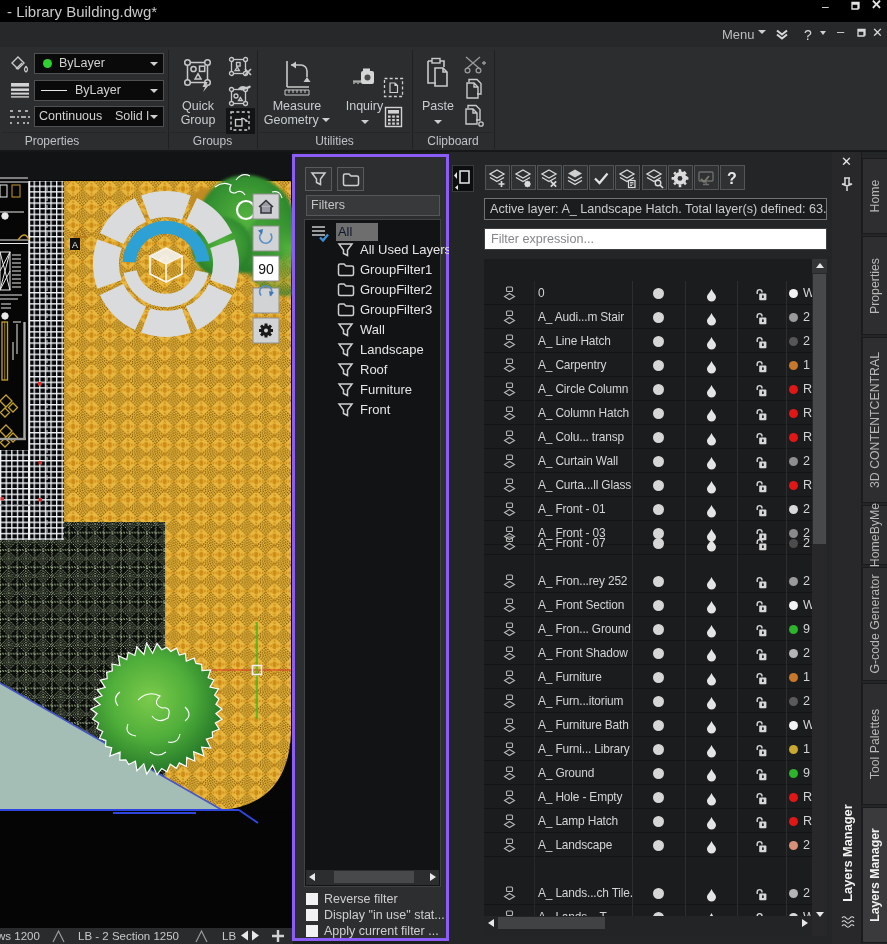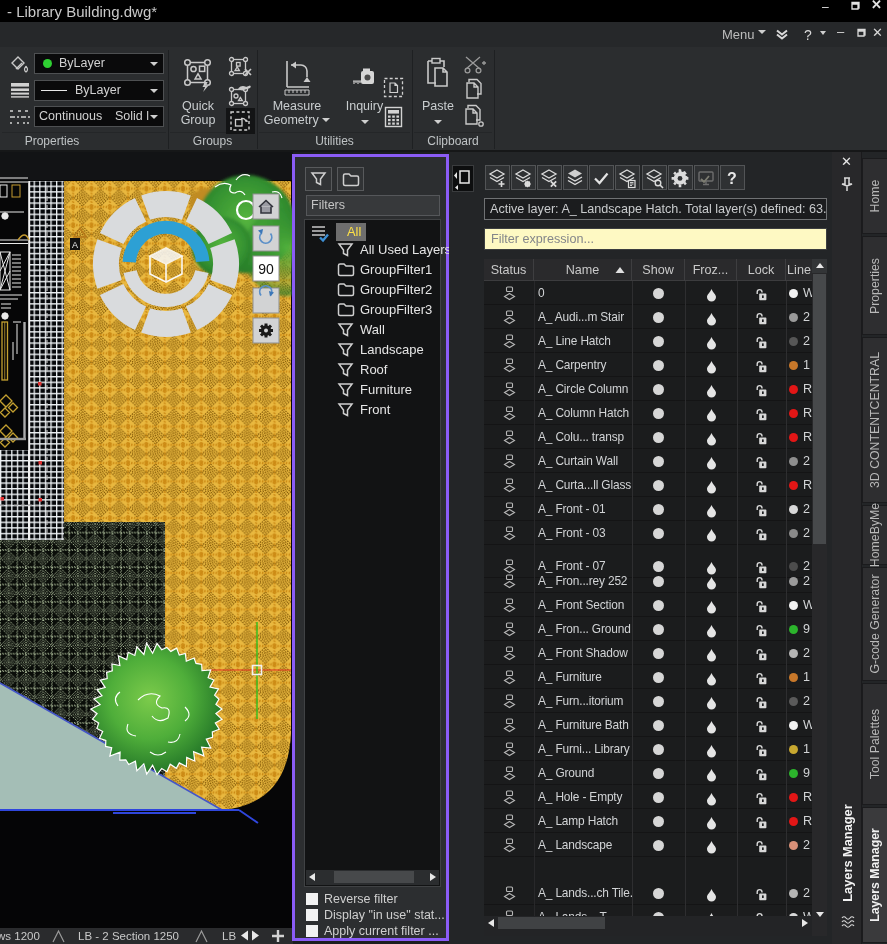--- a/index.html
+++ b/index.html
@@ -17,21 +17,21 @@
 #fhead{position:absolute;left:11px;top:38px;width:134px;height:21px;background:#37393b;border:1px solid #55575a;color:#c5c5c5;font-size:12.5px;line-height:19px;padding-left:4px}
 #ftree{position:absolute;left:9px;top:62px;width:137px;height:668px;background:#121314;border:1px solid #404244}
 .titem{position:absolute;left:32px;height:20px;width:106px;color:#e5e5e5;font-size:13px;line-height:20px;white-space:nowrap}
 .tic{position:absolute;left:0;top:2px}
 .tnm{position:absolute;left:23px;top:0}
 .fcheck{position:absolute;left:11px;height:16px;color:#cfcfcf;font-size:12.5px;line-height:15px;white-space:nowrap;overflow:hidden;width:142px}
 .cbox{display:inline-block;width:12px;height:12px;background:#f2f2f2;margin-right:6px;vertical-align:-2px}
 #lpanel{position:absolute;left:449px;top:152px;width:383px;height:792px;background:#232527}
 .tbtn{position:absolute;top:13px;width:24.5px;height:25px;background:#2f3133;border:1px solid #525456;display:flex;align-items:center;justify-content:center}
 #activebar{position:absolute;left:35px;top:46px;width:343px;height:22px;background:#1b1c1e;border:1px solid #707274;color:#c9cbcd;font-size:12.6px;line-height:20px;padding-left:5px;white-space:nowrap;overflow:hidden}
-#filterexp{position:absolute;left:35px;top:76px;width:343px;height:22px;background:#fef9c3;border:1px solid #3c3e40;color:#84868a;font-size:12.6px;line-height:20px;padding-left:6px}
+#filterexp{position:absolute;left:35px;top:76px;width:343px;height:22px;background:#ffffff;border:1px solid #3c3e40;color:#84868a;font-size:12.6px;line-height:20px;padding-left:6px}
 #ltable{position:absolute;left:35px;top:107px;width:343px;height:677px;background:#1b1c1d;overflow:hidden}
 #thead{position:absolute;left:0;top:0;width:328px;height:22px;background:#2a2a2c;border-bottom:1px solid #3c3c3e;color:#c9c9c9;font-size:12.6px;line-height:22px}
 .hc{position:absolute;top:0;height:22px;text-align:center;border-right:1px solid #3e3e40}
 .trow{position:absolute;left:0;width:328px;height:24px;border-bottom:1px solid #141415;color:#d2d4d6;font-size:12.6px;line-height:24px}
 .c-st{position:absolute;left:0;width:50px;height:24px;text-align:center;padding-top:4px}
 .c-nm{position:absolute;left:50px;width:98px;height:24px;padding-left:4px;white-space:nowrap;overflow:hidden;font-size:11.9px;letter-spacing:-0.15px}
 .c-sh{position:absolute;left:148px;width:53px;height:24px;text-align:center}
 .c-fr{position:absolute;left:201px;width:52px;height:24px;text-align:center;padding-top:5px}
 .c-lk{position:absolute;left:253px;width:49px;height:24px;text-align:center;padding-top:5px}
 .c-ln{position:absolute;left:302px;width:26px;height:24px}
@@ -398,21 +398,21 @@
       </svg>
     </div>
  <div id="fhead">Filters</div>
  <div id="ftree">
   <svg style="position:absolute;left:5px;top:4px" width="22" height="19" viewBox="0 0 22 19">
         <g stroke="#c9c9c9" stroke-width="1.6">
           <path d="M2,3 h13 M2,7 h13 M2,11 h13"></path>
         </g>
         <path d="M10,13.5 l3,3 5,-6" fill="none" stroke="#3d8fd4" stroke-width="2.4"></path>
       </svg>
-  <div style="position:absolute;left:31px;top:3px;width:30px;height:18px;background:#6e6e6e;color:#fde047;font-size:12.8px;line-height:18px;padding-left:11px">All</div>
+  <div style="position:absolute;left:31px;top:3px;width:42px;height:18px;background:#6e6e6e;color:#0f172a;font-size:12.8px;line-height:18px;padding-left:2px">All</div>
   <div class="titem" style="top:20px">
         <span class="tic"><svg width="17" height="16" viewBox="0 0 17 16">
             <path d="M2,2 H15 L10.5,8 V13.5 L6.5,11.5 V8 Z" fill="none" stroke="#cfcfcf" stroke-width="1.5"></path>
           </svg></span>
         <span class="tnm">All Used Layers</span>
       </div>
 <div class="titem" style="top:40px">
         <span class="tic"><svg width="18" height="15" viewBox="0 0 18 15">
             <path d="M1.5,3.5 A1.5,1.5 0 0 1 3,2 H7 L9,4 H15 A1.5,1.5 0 0 1 16.5,5.5 V12 A1.5,1.5 0 0 1 15,13.5 H3 A1.5,1.5 0 0 1 1.5,12 Z" fill="none" stroke="#cfcfcf" stroke-width="1.5"></path>
           </svg></span>
@@ -547,30 +547,20 @@
       </svg>
     </div>
 <div class="tbtn" style="left:271px">
       <svg width="22" height="22" viewBox="0 0 22 22">
         <text x="11" y="16.5" font-family="Liberation Sans, sans-serif" font-size="16" font-weight="bold" fill="#e8e8e8" text-anchor="middle">?</text>
       </svg>
     </div>
  <div id="activebar">Active layer: A_ Landscape Hatch. Total layer(s) defined: 63. Tot</div>
  <div id="filterexp">Filter expression...</div>
  <div id="ltable">
-  <div id="thead">
-   <div class="hc" style="left:0;width:50px">Status</div>
-   <div class="hc" style="left:50px;width:98px">Name <svg style="position:absolute;right:6px;top:7px" width="10" height="8" viewBox="0 0 10 8">
-            <path d="M5,1 L9.5,7 H0.5 Z" fill="#e0e0e0"></path>
-          </svg></div>
-   <div class="hc" style="left:148px;width:53px">Show</div>
-   <div class="hc" style="left:201px;width:52px">Froz...</div>
-   <div class="hc" style="left:253px;width:49px">Lock</div>
-   <div class="hc" style="left:302px;width:26px;border-right:none">Line</div>
-  </div>
   <div class="trow" style="top:22px">
 <div class="c-st"><svg width="13" height="15" viewBox="0 0 13 15">
             <rect x="3.5" y="1" width="6" height="4.5" rx="1" fill="none" stroke="#b6b6b6" stroke-width="1.1"></rect>
             <path d="M6.5,7.5 L11.5,10.5 L6.5,13.5 L1.5,10.5 Z" fill="none" stroke="#b6b6b6" stroke-width="1.1"></path>
           </svg></div>
         <div class="c-nm">0</div>
 <div class="c-sh"><span class="dot11"></span></div>
 <div class="c-fr"><svg width="11" height="14" viewBox="0 0 11 14">
             <path d="M5.5,1 C7,4.5 10,6.5 10,9 A4.5,4.5 0 0 1 1,9 C1,6.5 4,4.5 5.5,1 Z" fill="#e4e4e4"></path>
           </svg></div>
@@ -777,21 +767,21 @@
 <div class="c-lk"><svg width="13" height="14" viewBox="0 0 13 14">
             <path d="M2.2,6 V4 A2.4,2.4 0 0 1 7,4 V4.6" fill="none" stroke="#d8d8d8" stroke-width="1.4"></path>
             <rect x="4.2" y="5.6" width="7.2" height="6.6" rx="0.8" fill="#d8d8d8"></rect>
             <rect x="7" y="7.4" width="1.7" height="2.6" fill="#1c1d1f"></rect>
           </svg></div>
 <div class="c-ln">
           <span class="dot8" style="background:#8a8a8a"></span>
           <span class="lcode">2</span>
         </div>
 </div>
-<div class="trow" style="top:295px">
+<div class="trow" style="top:272px">
 <div class="c-st"><svg width="13" height="15" viewBox="0 0 13 15">
             <rect x="3.5" y="1" width="6" height="4.5" rx="1" fill="none" stroke="#b6b6b6" stroke-width="1.1"></rect>
             <path d="M6.5,7.5 L11.5,10.5 L6.5,13.5 L1.5,10.5 Z" fill="none" stroke="#b6b6b6" stroke-width="1.1"></path>
           </svg></div>
         <div class="c-nm">A_ Front - 07</div>
 <div class="c-sh"><span class="dot11"></span></div>
 <div class="c-fr"><svg width="11" height="14" viewBox="0 0 11 14">
             <path d="M5.5,1 C7,4.5 10,6.5 10,9 A4.5,4.5 0 0 1 1,9 C1,6.5 4,4.5 5.5,1 Z" fill="#e4e4e4"></path>
           </svg></div>
 <div class="c-lk"><svg width="13" height="14" viewBox="0 0 13 14">

